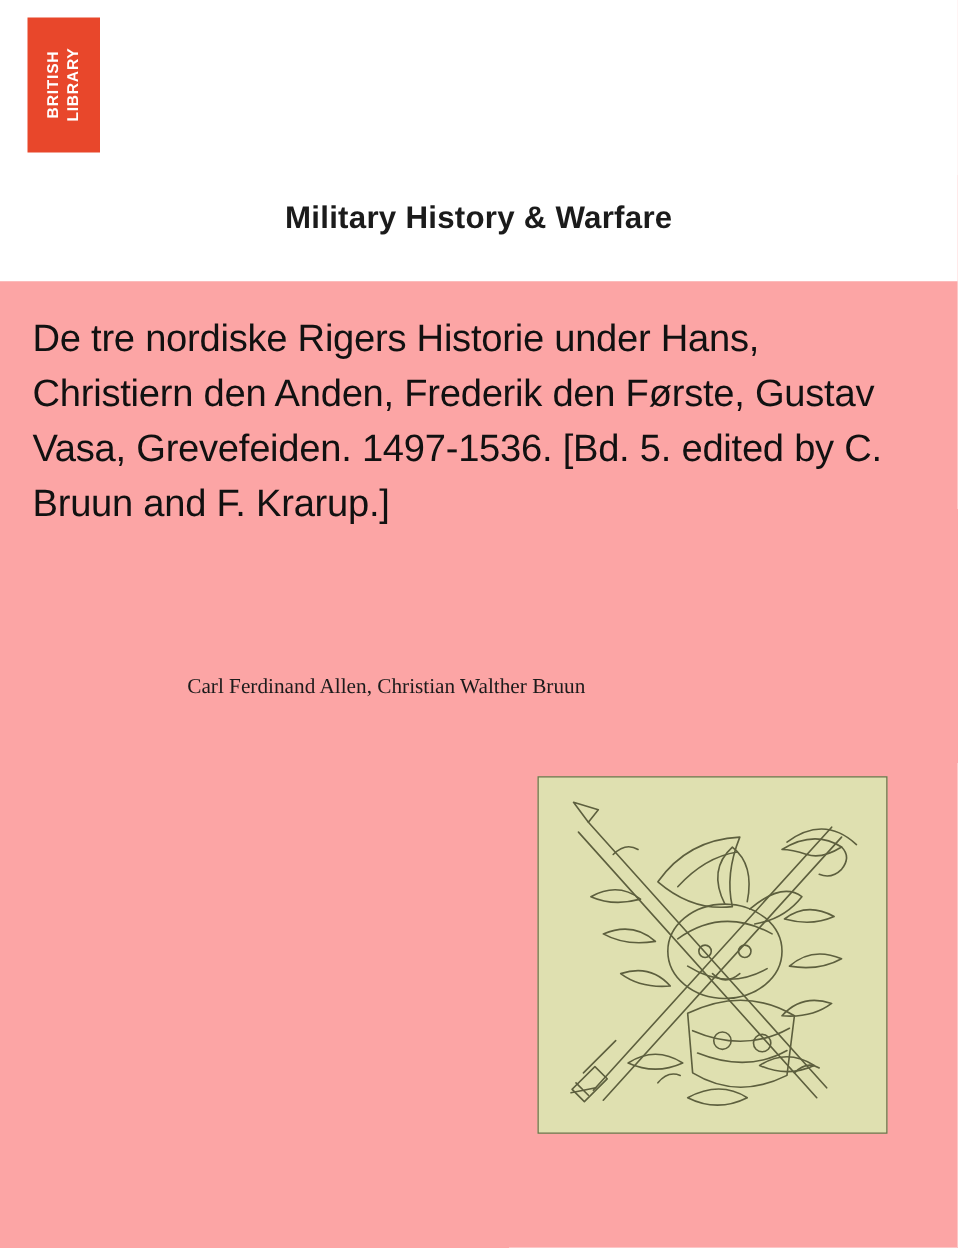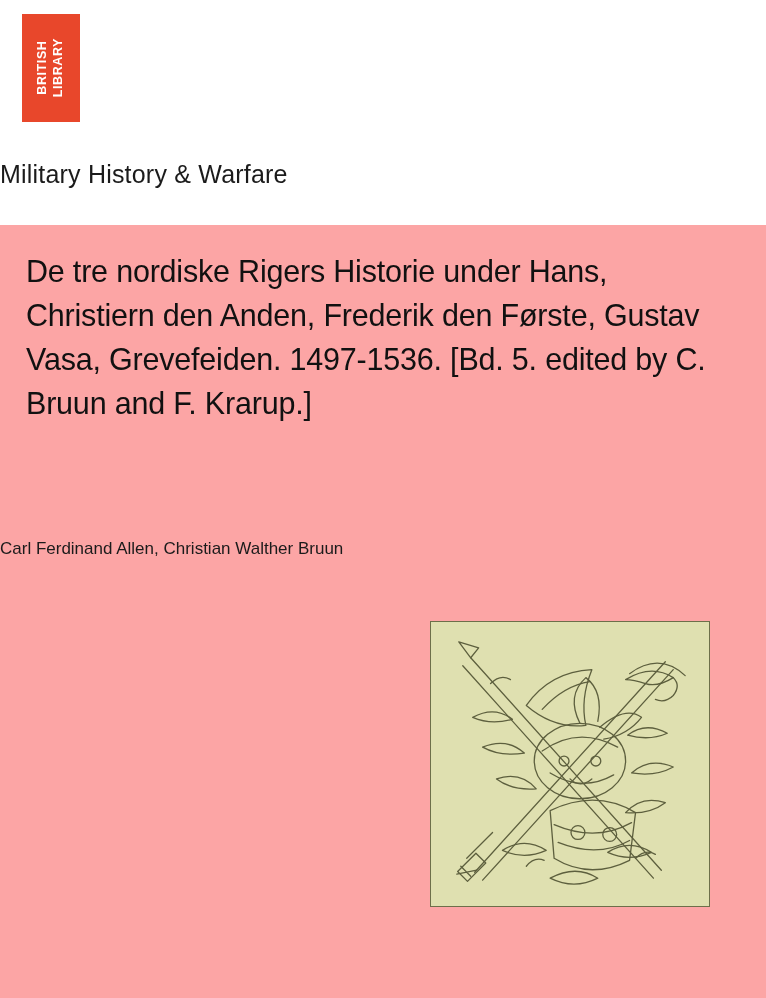--- a/index.html
+++ b/index.html
@@ -54,24 +54,25 @@
   .bl-logo-inner div {
     display: block;
   }
 
   
   .category {
     position: absolute;
     top: 160px;
     left: 0;
     width: 766px;
-    text-align: left;
+    text-align: center;
     font-size: 25px;
     color: #1b1b1b;
     letter-spacing: 0.2px;
+    font-weight: bold;
   }
 
   
   .panel {
     position: absolute;
     top: 225px;
     left: 0;
     width: 766px;
     height: 773px;
     background: #fca5a5;
@@ -86,23 +87,24 @@
     line-height: 44px;
     color: #111111;
     letter-spacing: -0.2px;
   }
 
   .authors {
     position: absolute;
     top: 314px;
     left: 0;
     width: 618px;
-    text-align: left;
+    text-align: center;
     font-size: 17px;
     color: #1b1b1b;
+    font-family: Liberation Serif, serif;
   }
 
   .emblem {
     position: absolute;
     top: 396px;
     left: 430px;
     width: 280px;
     height: 286px;
     border: 1px solid #6d6f4a;
     background: #dfe0b0;

